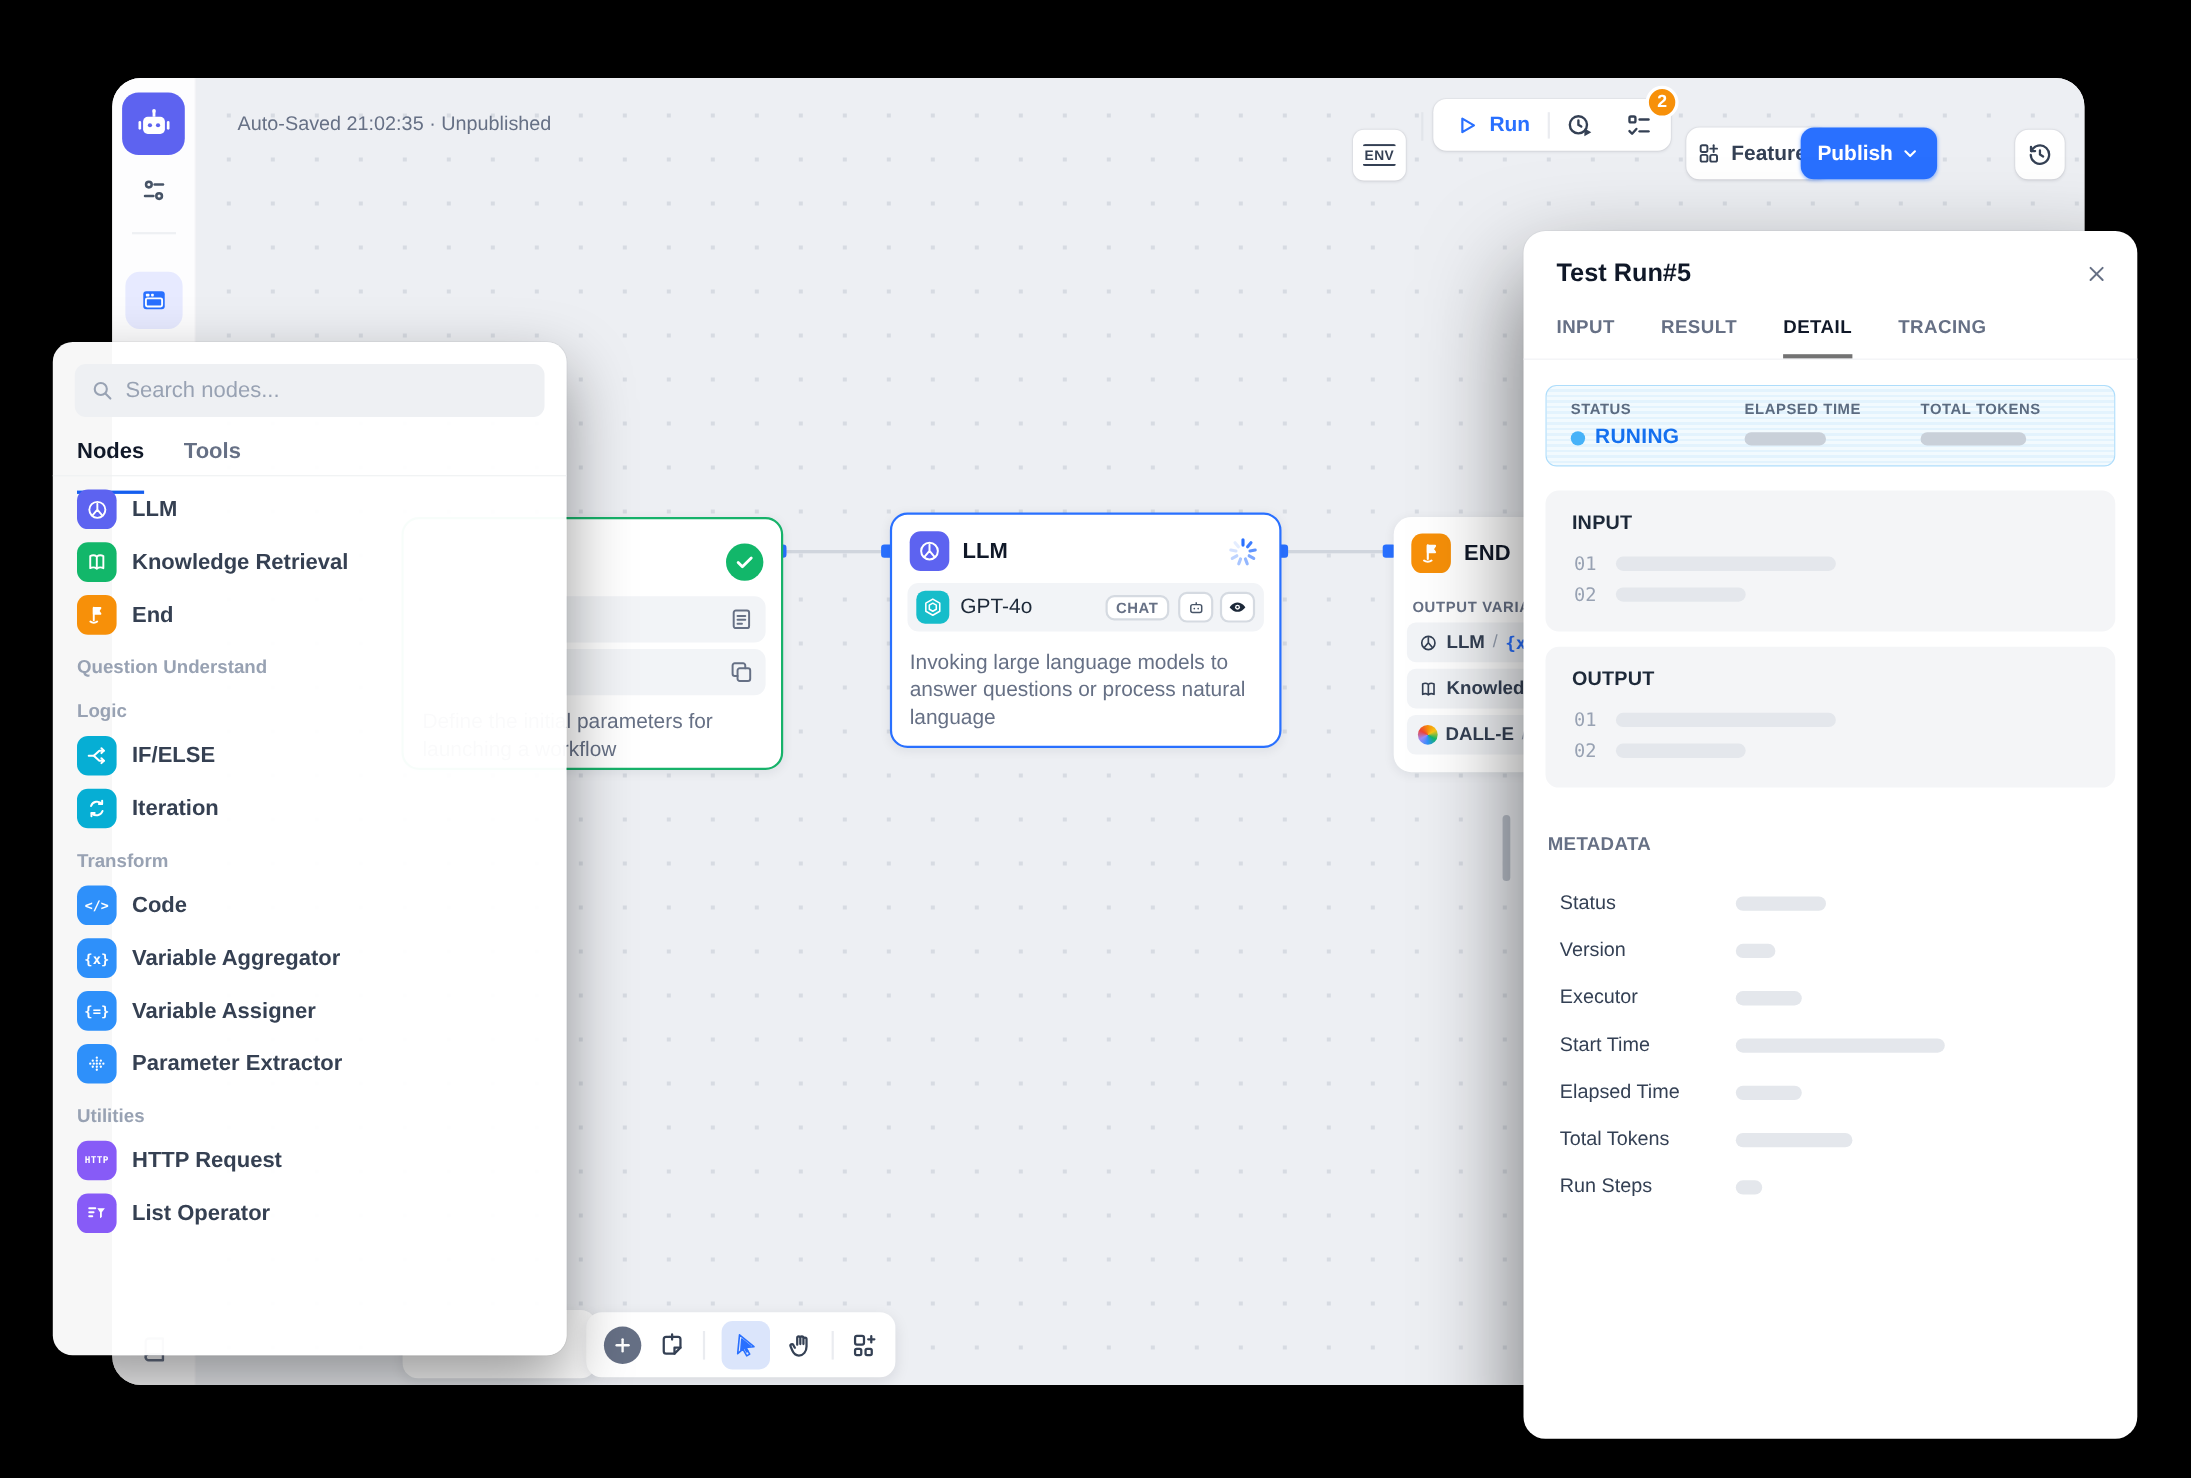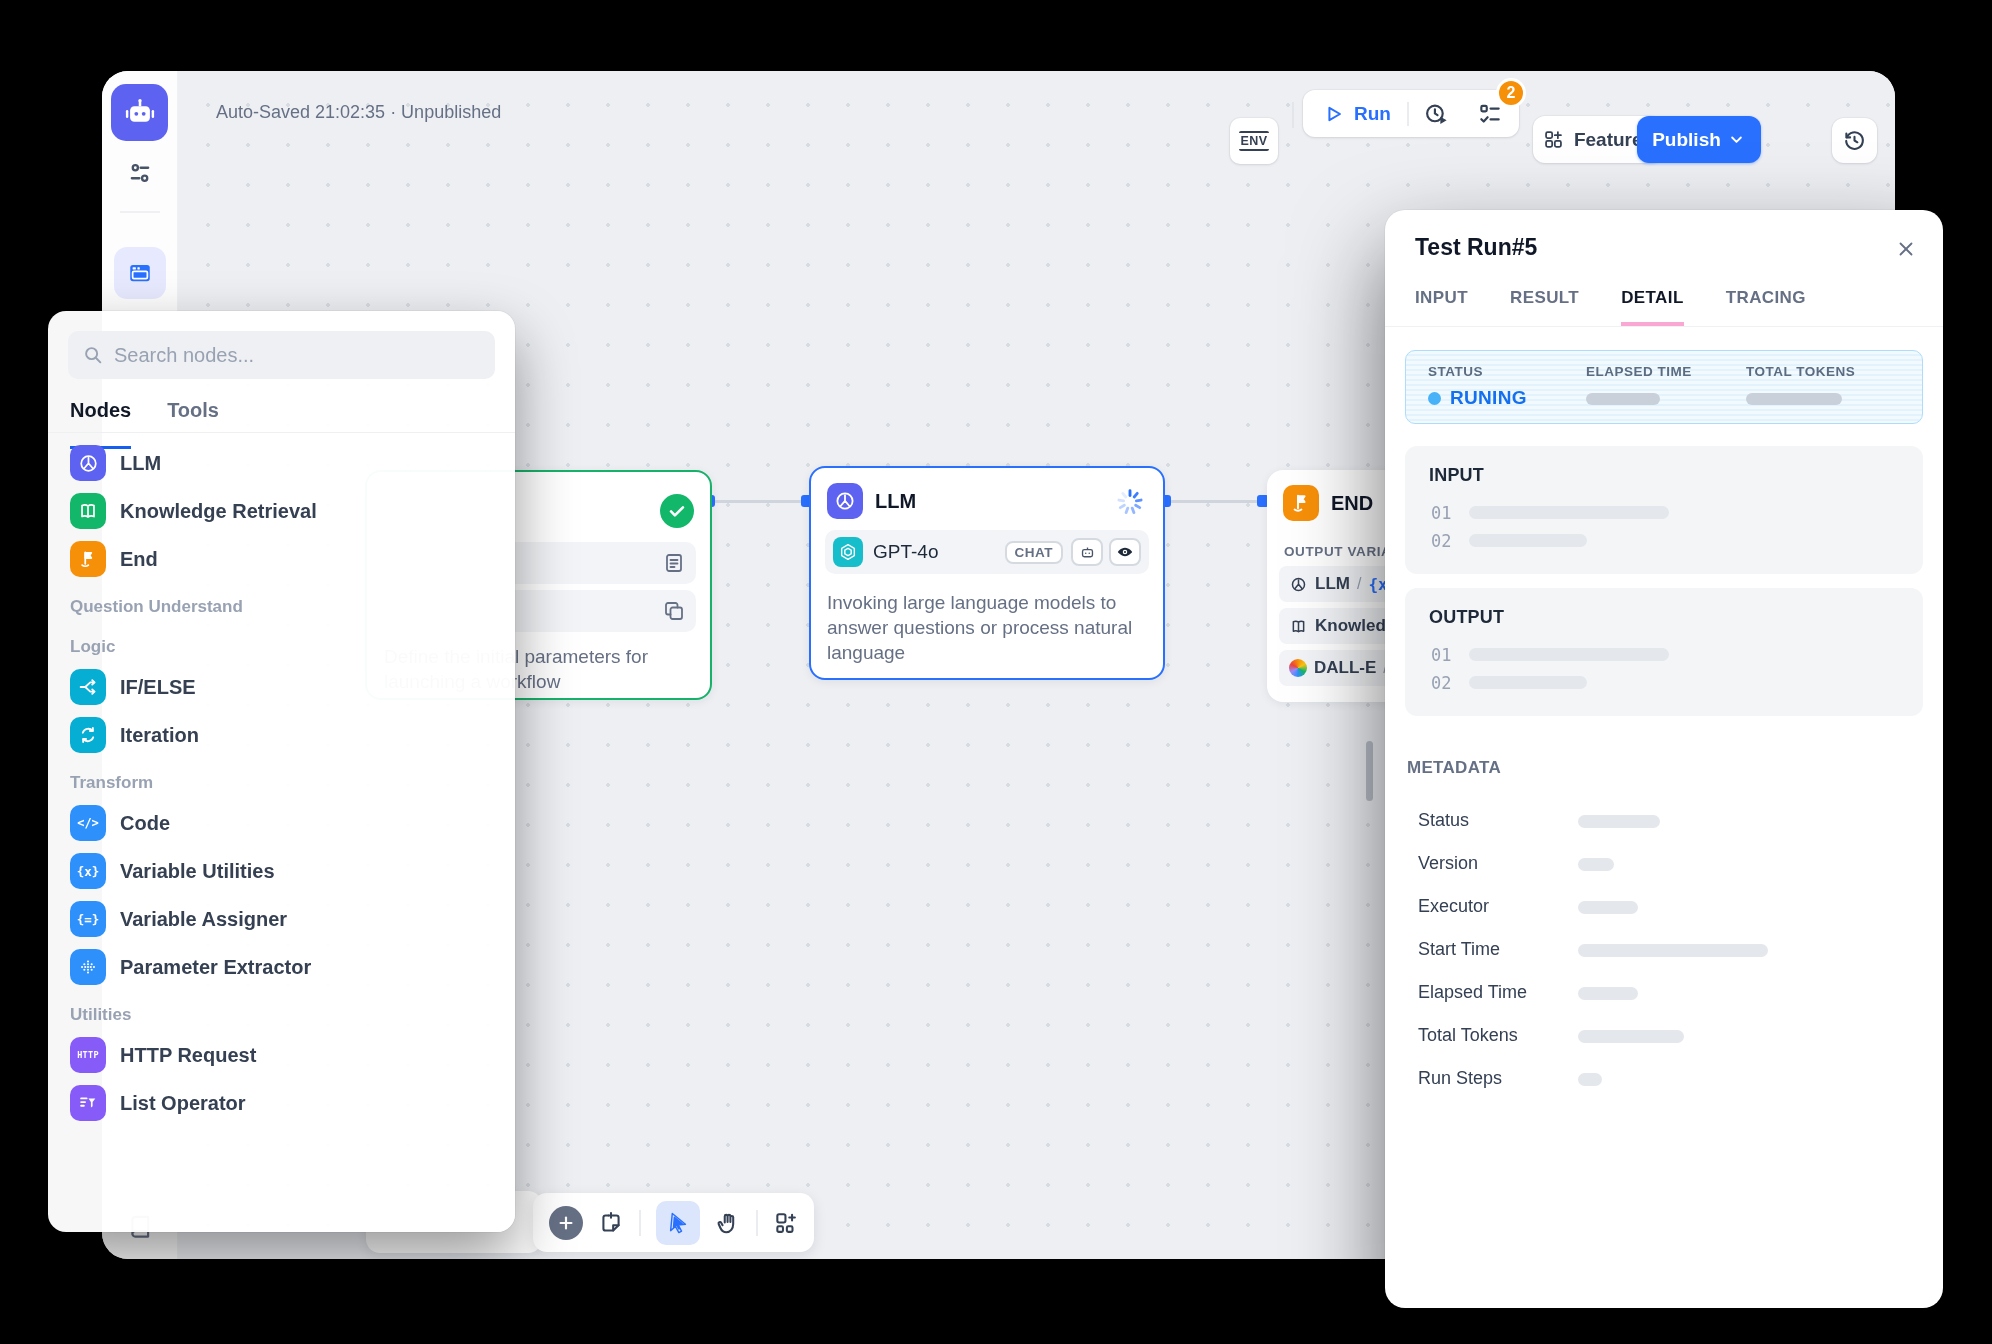--- a/index.html
+++ b/index.html
@@ -132,21 +132,21 @@
   .mono-glyph { font-family:"DejaVu Sans Mono", monospace; font-weight:700; color:#fff; }
 
   
   .testrun { position:absolute; left:1385px; top:210px; width:558px; height:1098px; border-radius:20px;
              background:#fff; z-index:50;
              box-shadow:0 40px 90px rgba(0,0,0,.55), 0 0 0 1px rgba(0,0,0,.03); }
   .tr-title { position:absolute; left:30px; top:24px; font-size:23px; font-weight:700; color:#101828; }
   .tr-close { position:absolute; right:26px; top:28px; width:22px; height:22px; cursor:pointer; }
   .tr-tabs { position:absolute; left:30px; top:78px; display:flex; gap:42px; }
   .tr-tab { font-size:17px; font-weight:600; letter-spacing:.4px; color:#667085; padding-bottom:14px; cursor:pointer; }
-  .tr-tab.active { color:#101828; font-weight:700; border-bottom:4px solid #f9a8d4; }
+  .tr-tab.active { color:#101828; font-weight:700; border-bottom:4px solid #737373; }
   .tr-hr { position:absolute; left:0; top:116px; width:100%; height:1px; background:#f0f1f4; }
 
   .status-card { position:absolute; left:20px; top:140px; width:518px; height:74px; border-radius:10px;
                  border:1px solid #aeddfb;
                  background:repeating-linear-gradient(180deg,#f2fafe 0 3px,#e3f3fd 3px 5px); }
   .sc-label { position:absolute; top:13px; font-size:13.5px; font-weight:700; letter-spacing:.5px; color:#5b6b80; }
   .sc-value { position:absolute; left:22px; top:36px; display:flex; align-items:center; gap:9px; }
   .sc-dot { width:13px; height:13px; border-radius:50%; background:#47b2f8; }
   .sc-run { font-size:19px; font-weight:800; letter-spacing:.3px; color:#1570ef; }
   .sc-skel { position:absolute; top:42px; height:12px; border-radius:6px; background:#c9d0d9; }
@@ -519,21 +519,21 @@
     <div class="np-item">
       <span class="ni" style="background:#2e90fa;">
         <span class="mono-glyph" style="font-size:12px;">&lt;/&gt;</span>
       </span>
       <span class="np-label">Code</span>
     </div>
     <div class="np-item">
       <span class="ni" style="background:#2e90fa;">
         <span class="mono-glyph" style="font-size:12.5px;">{x}</span>
       </span>
-      <span class="np-label">Variable Utilities</span>
+      <span class="np-label">Variable Aggregator</span>
     </div>
     <div class="np-item">
       <span class="ni" style="background:#2e90fa;">
         <span class="mono-glyph" style="font-size:12.5px;">{=}</span>
       </span>
       <span class="np-label">Variable Assigner</span>
     </div>
     <div class="np-item">
       <span class="ni" style="background:#2e90fa;">
         <svg width="22" height="22" viewBox="0 0 24 24" fill="#fff">

